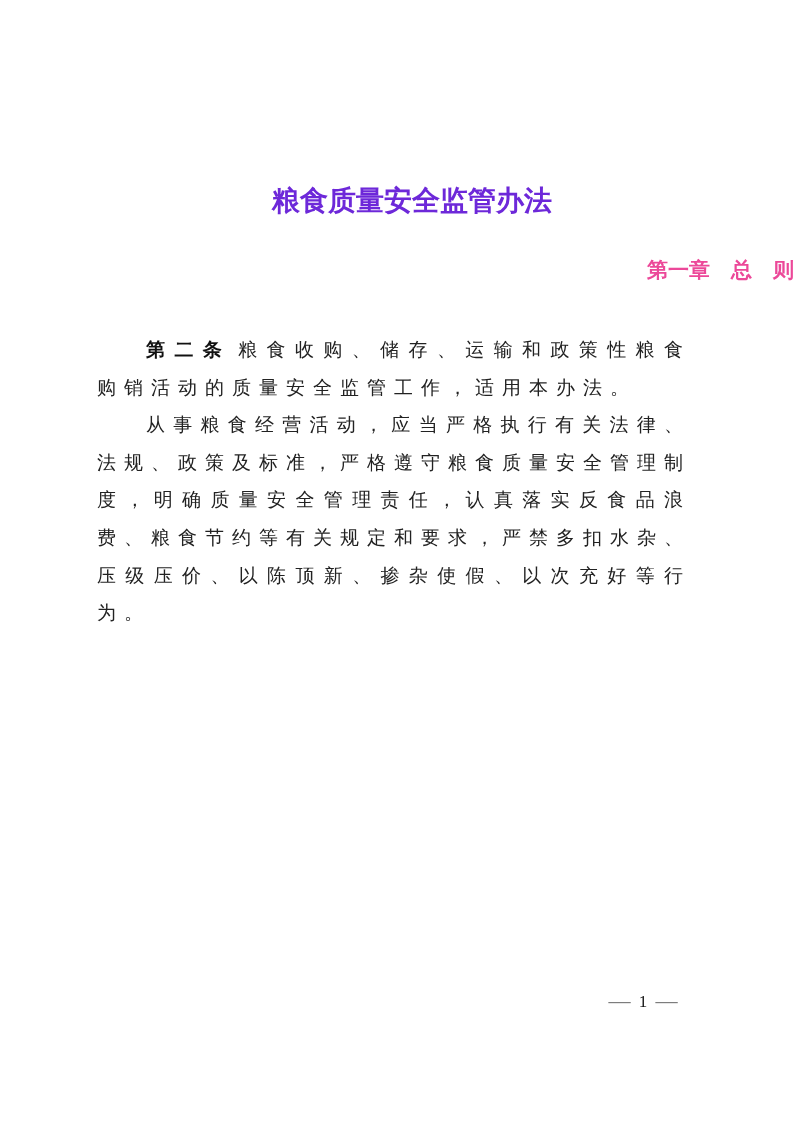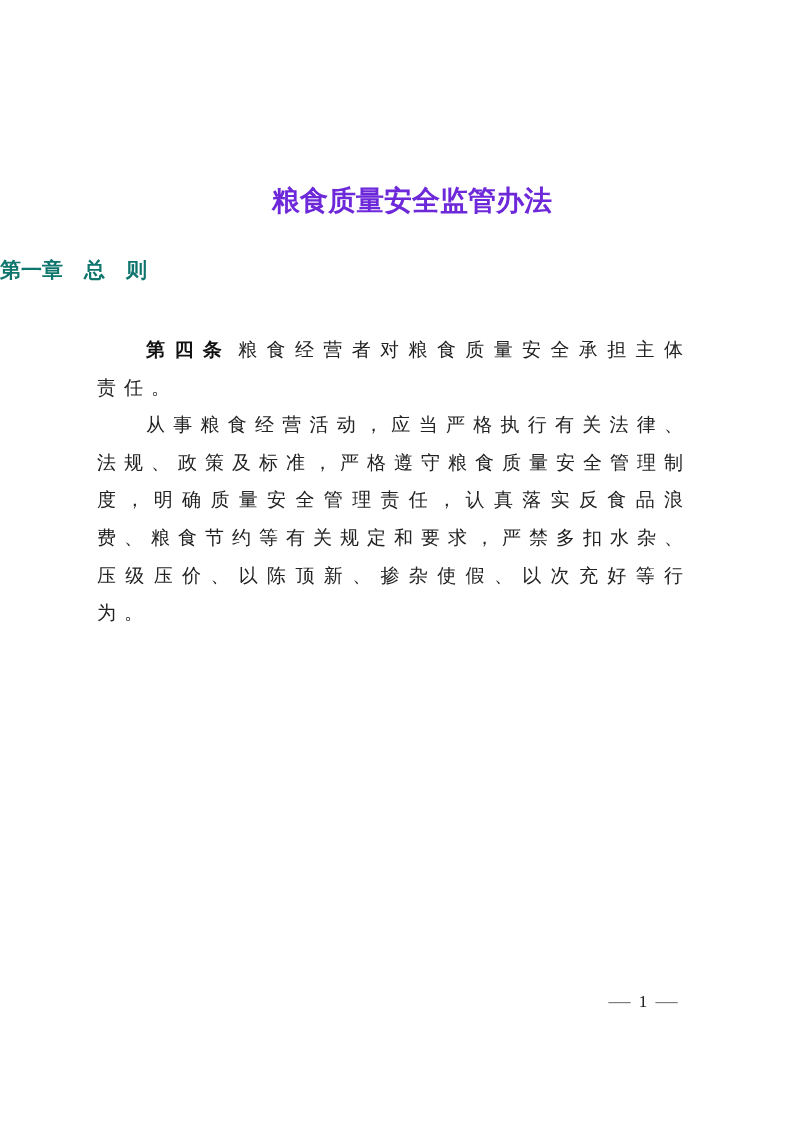--- a/index.html
+++ b/index.html
@@ -24,25 +24,25 @@
     font-size: 28px;
     letter-spacing: 0px;
     color: #6d28d9;
   }
   .chapter-heading {
     position: absolute;
     top: 256px;
     left: 0;
     width: 794px;
     margin: 0;
-    text-align: left;
+    text-align: right;
     font-family: Liberation Mono, monospace;
     font-weight: bold;
     font-size: 21px;
-    color: #0f766e;
+    color: #ec4899;
   }
   .doc-body {
     position: absolute;
     top: 331px;
     left: 97px;
     width: 594px;
   }
   .doc-body p {
     margin: 0;
     font-size: 19px;
@@ -82,25 +82,25 @@
 <body>
 
 <div class="page">
 
   <h1 class="doc-title">粮食质量安全监管办法</h1>
 
   <h2 class="chapter-heading">第一章　总　则</h2>
 
   <div class="doc-body">
 
+  <p><b class="art-num">第二条</b><span>粮食收购、储存、运输和政策性粮食购销活动的质量安全监管工作，适用本办法。</span></p>
 
 
 
 
-  <p><b class="art-num">第四条</b><span>粮食经营者对粮食质量安全承担主体责任。</span></p>
 
   <p><span>从事粮食经营活动，应当严格执行有关法律、法规、政策及标准，严格遵守粮食质量安全管理制度，明确质量安全管理责任，认真落实反食品浪费、粮食节约等有关规定和要求，严禁多扣水杂、压级压价、以陈顶新、掺杂使假、以次充好等行为。</span></p>
 </div>
 
   <div class="page-number">
     <span class="dash">—</span>
     <span class="num">1</span>
     <span class="dash">—</span>
   </div>
 

